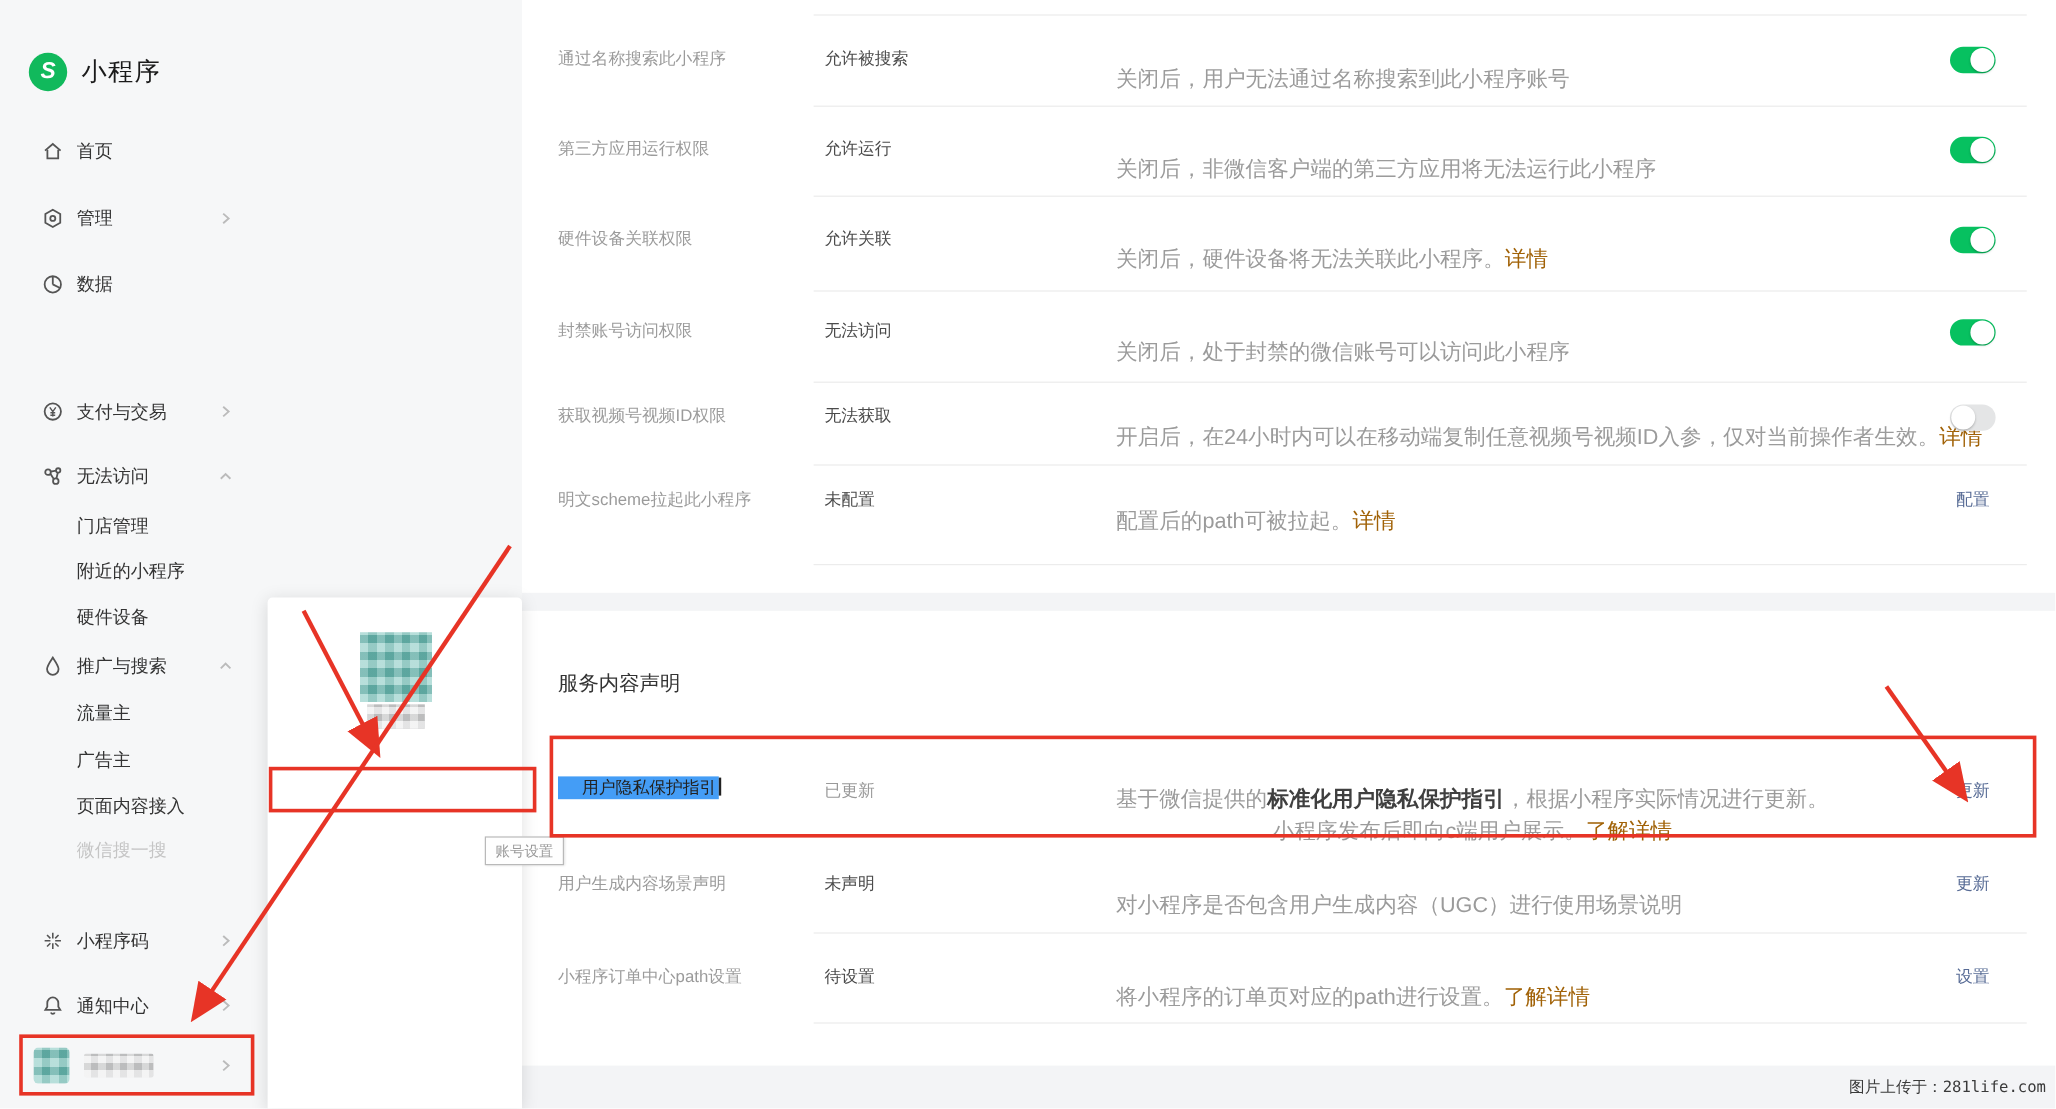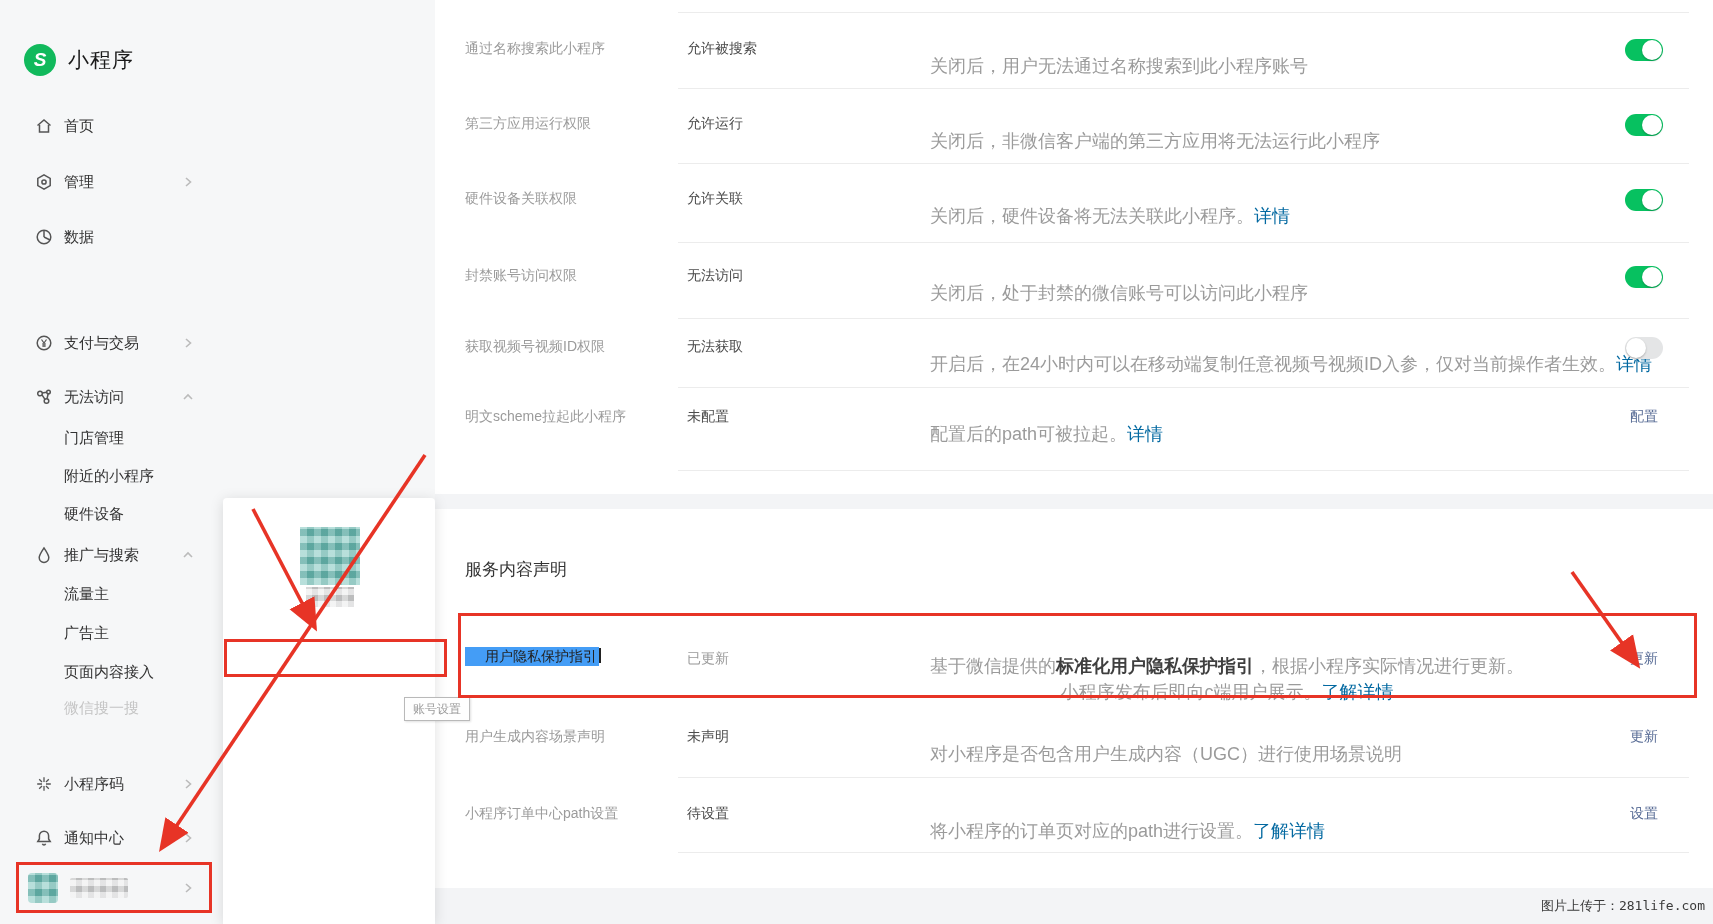--- a/index.html
+++ b/index.html
@@ -31,21 +31,21 @@
   .user-avatar{width:30px;height:30px;border-radius:4px;margin-left:28px;}
   .user-name{width:58px;height:20px;margin-left:12px;border-radius:2px;}
 
   
   .main{position:absolute;left:435px;top:0;width:1278px;height:924px;background:#fff;text-align:center;}
   .sep{position:absolute;left:243px;right:24px;height:1px;background:#ececec;}
   .prow{position:absolute;left:0;width:100%;height:0;}
   .c1{position:absolute;left:30px;top:-10px;font-size:14px;color:#9b9b9b;white-space:nowrap;}
   .c2{position:absolute;left:252px;top:-10px;font-size:14px;color:#4b4b4b;white-space:nowrap;}
   .c3{position:absolute;left:495px;top:-10px;font-size:18px;color:#9b9b9b;white-space:nowrap;margin-top:14px;}
-  .inline-link{color:#0369a1;cursor:pointer;}
+  .inline-link{color:#a16207;cursor:pointer;}
   .action-link{position:absolute;right:55px;top:-10px;font-size:14px;color:#576b95;cursor:pointer;white-space:nowrap;}
   .toggle{position:absolute;right:50px;top:-11px;width:38px;height:22px;border-radius:11px;cursor:pointer;}
   .toggle.on{background:#07c160;}
   .toggle.off{background:#e4e5e6;}
   .toggle .knob{position:absolute;top:1px;width:20px;height:20px;border-radius:50%;background:#fff;
      box-shadow:0 1px 2px rgba(0,0,0,.25);}
   .toggle.on .knob{right:1px;}
   .toggle.off .knob{left:1px;}
 
   .gray-band{position:absolute;left:0;width:100%;background:#f3f4f6;}

